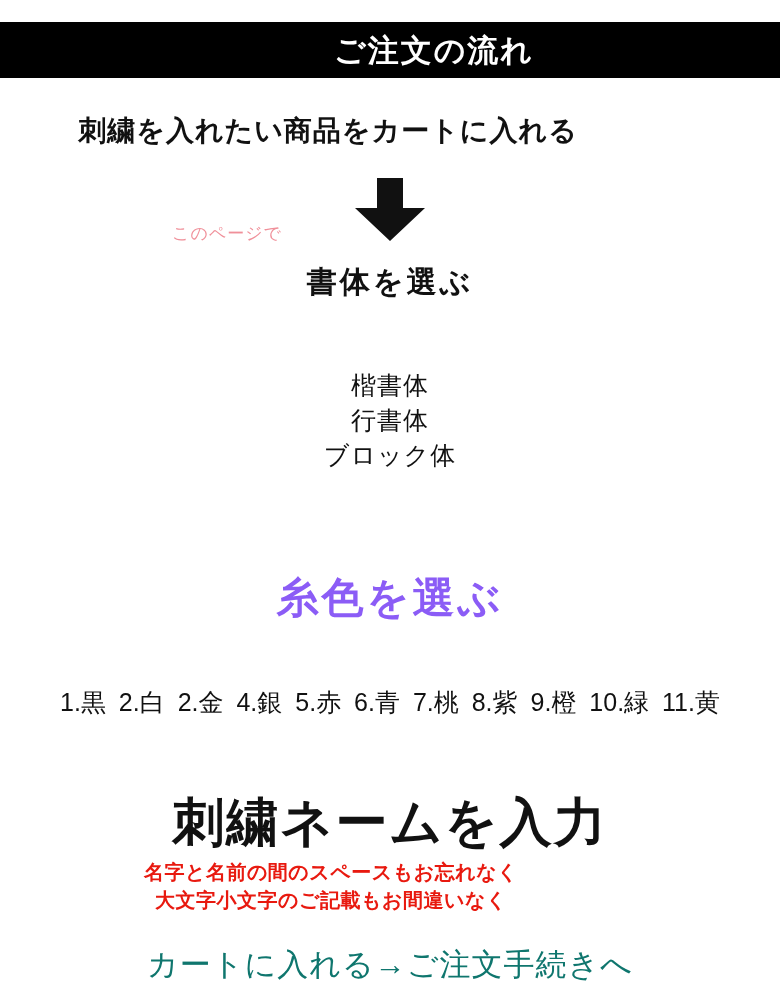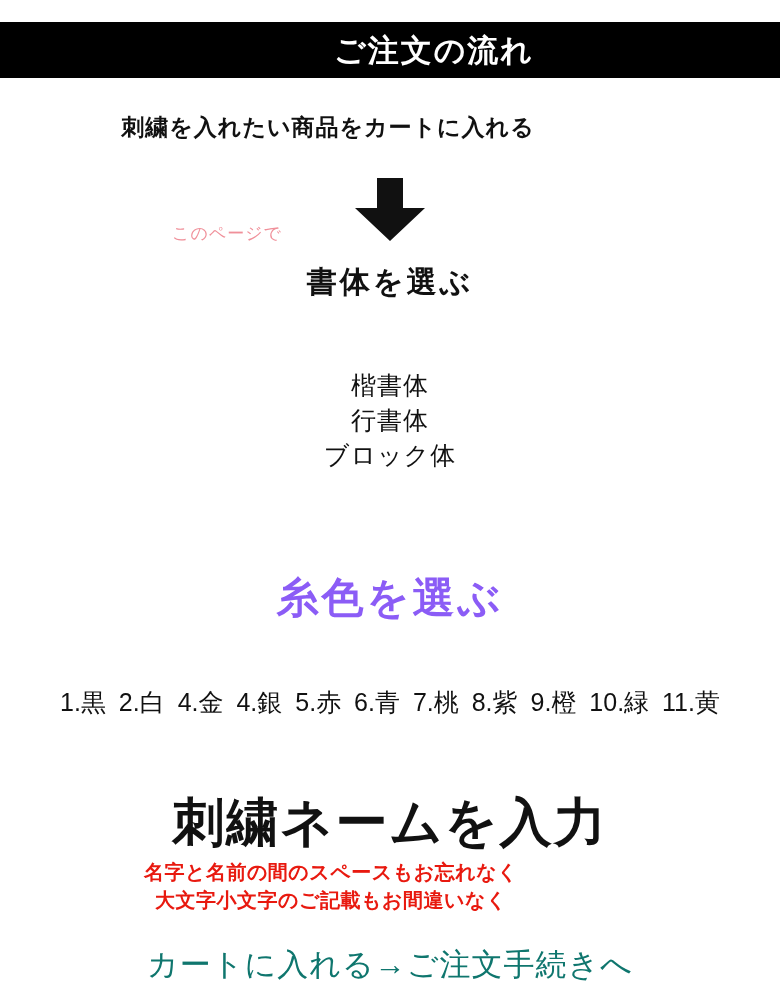--- a/index.html
+++ b/index.html
@@ -41,21 +41,21 @@
     line-height: 1;
   }
 
   
   .step1 {
     position: absolute;
     top: 112px;
     left: 0;
     width: 656px;
     text-align: center;
-    font-size: 23px;
+    font-size: 28px;
     font-weight: bold;
     letter-spacing: 1px;
     color: #111111;
   }
 
   
   .arrow-wrap {
     position: absolute;
     top: 178px;
     left: 0;
@@ -205,21 +205,21 @@
     <div>楷書体</div>
     <div>行書体</div>
     <div>ブロック体</div>
   </div>
 
   <div class="step3-heading">糸色を選ぶ</div>
 
   <div class="color-list">
     <span class="item">1.黒</span>
     <span class="item">2.白</span>
-    <span class="item">4.金</span>
+    <span class="item">2.金</span>
     <span class="item">4.銀</span>
     <span class="item">5.赤</span>
     <span class="item">6.青</span>
     <span class="item">7.桃</span>
     <span class="item">8.紫</span>
     <span class="item">9.橙</span>
     <span class="item">10.緑</span>
     <span class="item">11.黄</span>
   </div>
 

